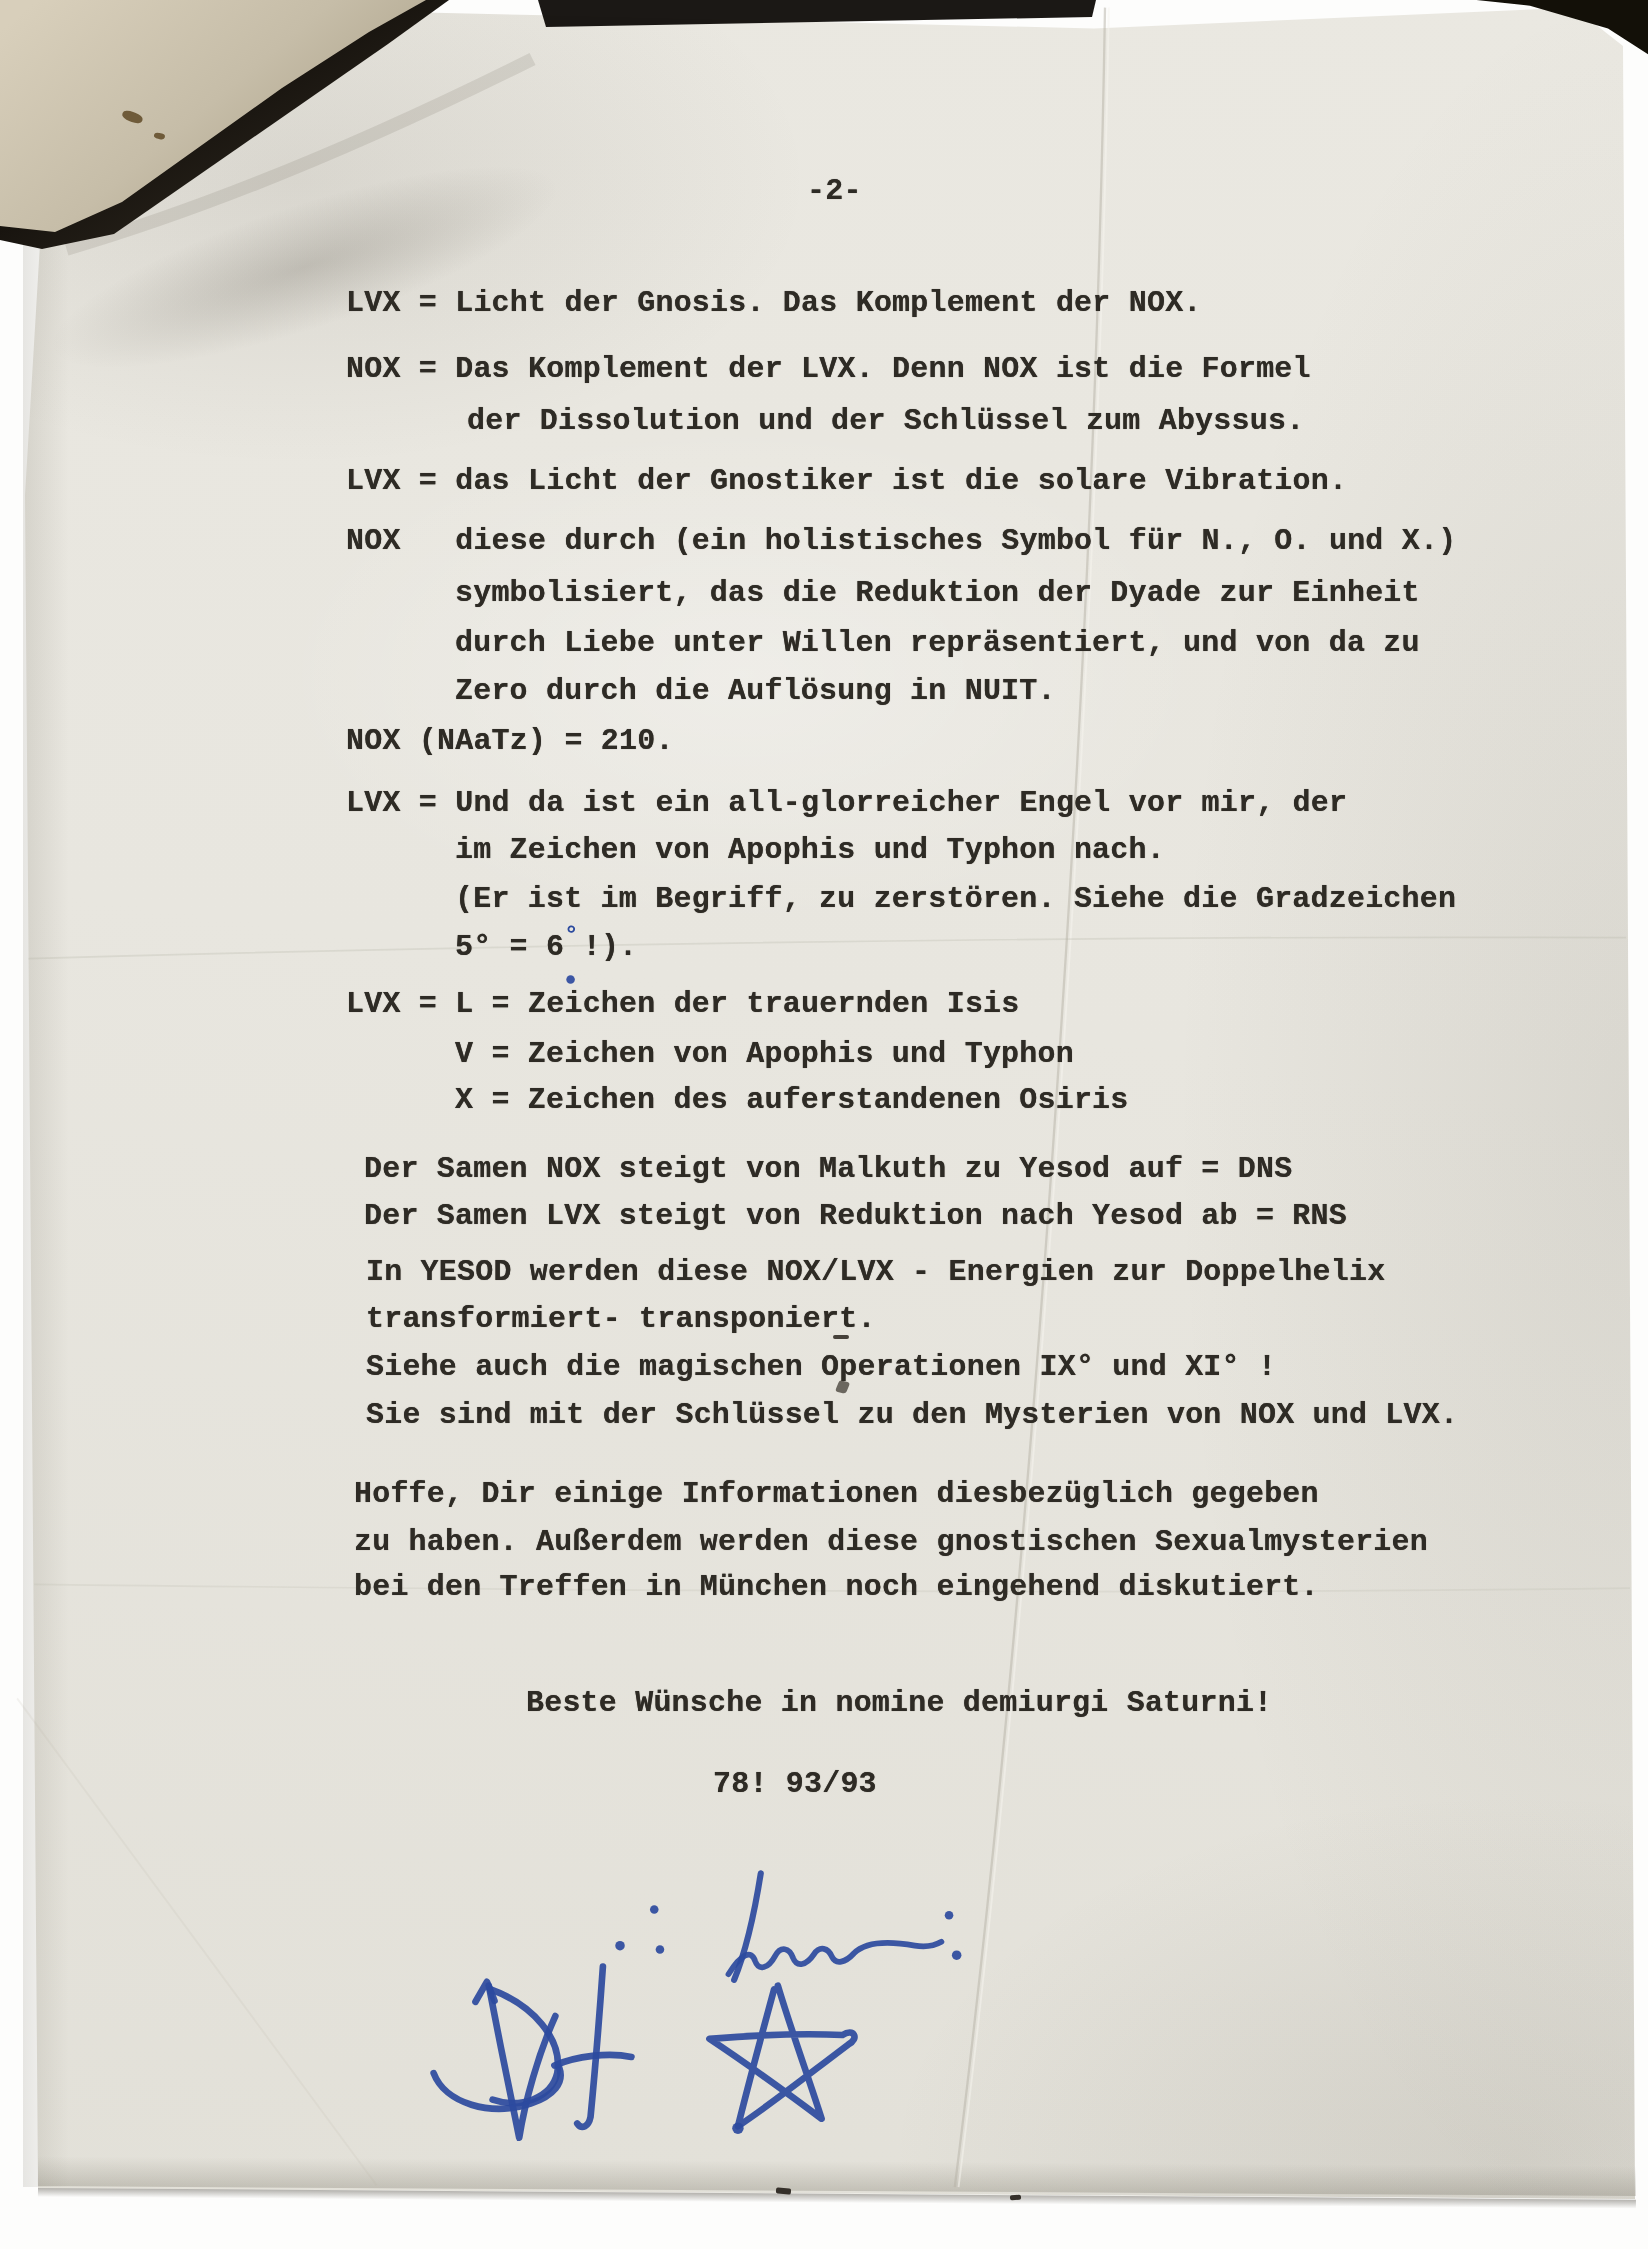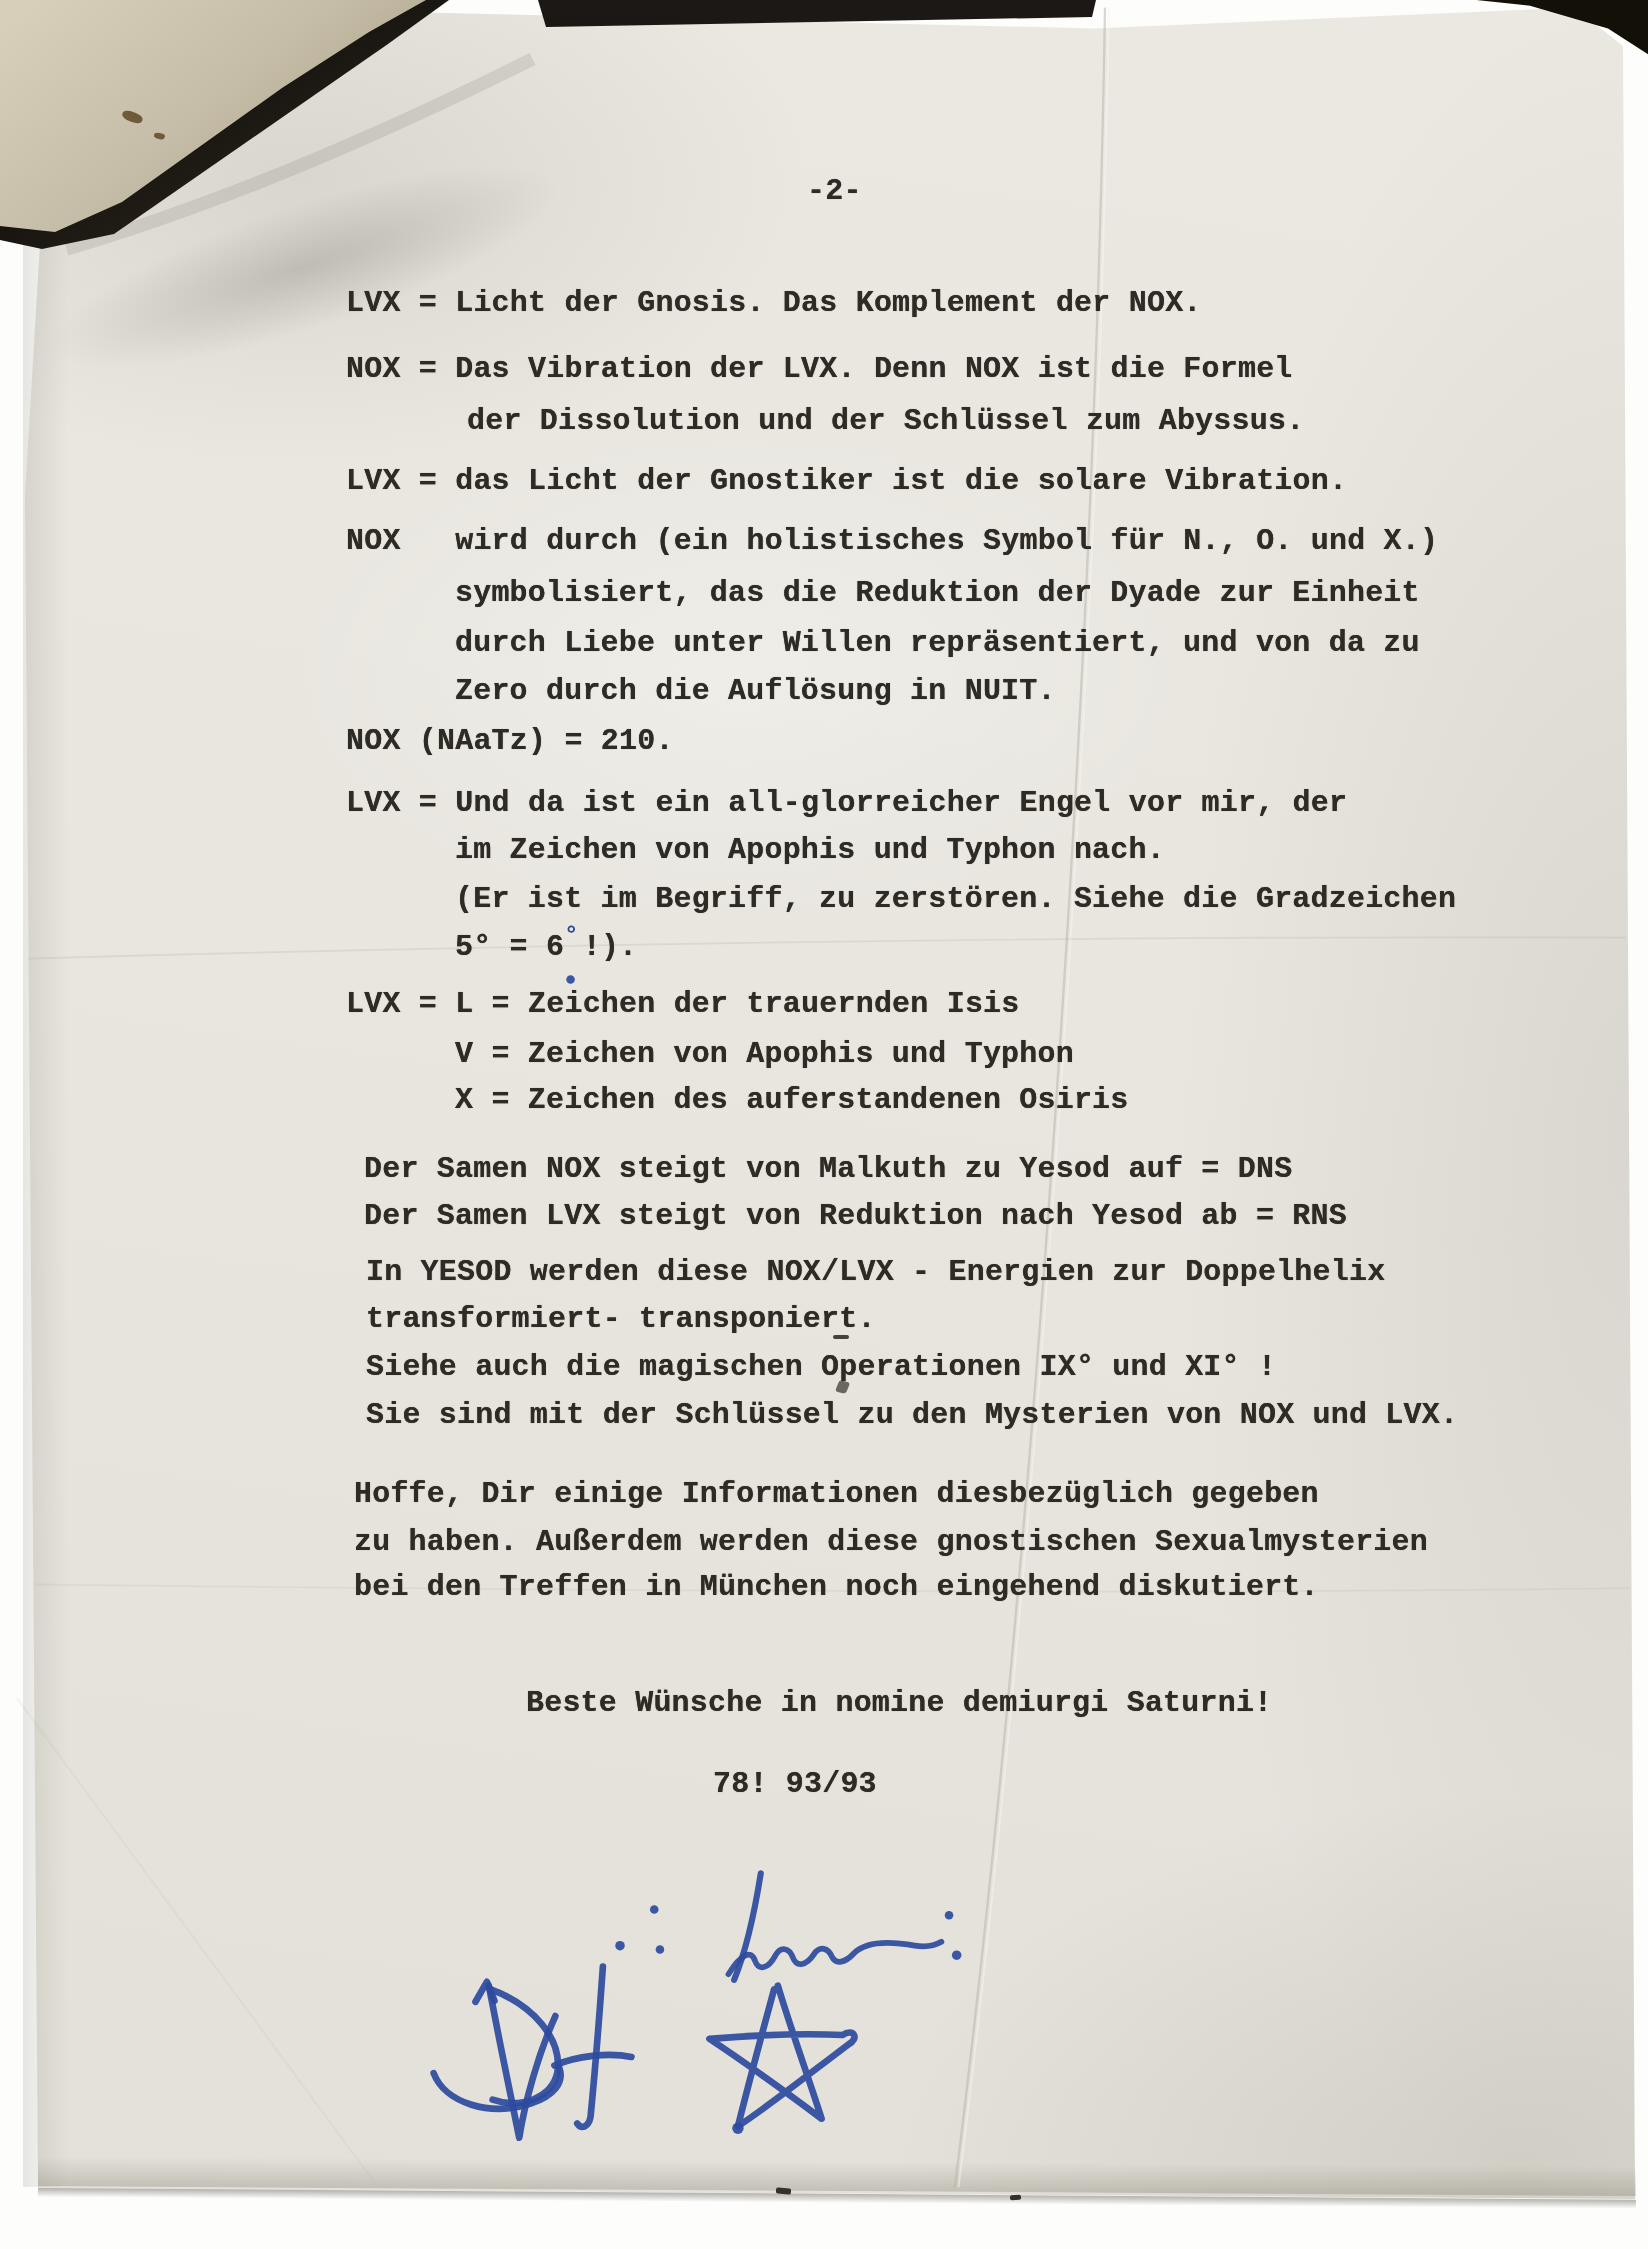--- a/index.html
+++ b/index.html
@@ -71,24 +71,24 @@
     <path class="crease" d="M1166,8 C1154,760 1084,1700 1008,2300" stroke="#f5f4ee" stroke-width="2" opacity="0.55"></path>
     <path class="crease" d="M30,1008 C600,992 1200,984 1710,986" stroke="#b5b2a6" stroke-width="1.8" opacity="0.28"></path>
     <path class="crease" d="M36,1666 C700,1674 1300,1676 1714,1670" stroke="#b5b2a6" stroke-width="1.8" opacity="0.2"></path>
     <path class="crease" d="M18,1786 L396,2298" stroke="#b5b2a6" stroke-width="2" opacity="0.14"></path>
     <path class="crease" d="M70,262 C240,212 420,132 560,62" stroke="rgba(90,84,70,.22)" stroke-width="14" opacity="0.6"></path>
   </svg>
 
   <div>
     <div class="tl" style="left:807px;top:173px">-2-</div>
     <div class="tl" style="left:346px;top:285px">LVX = Licht der Gnosis. Das Komplement der NOX.</div>
-    <div class="tl" style="left:346px;top:351px">NOX = Das Vibration der LVX. Denn NOX ist die Formel</div>
+    <div class="tl" style="left:346px;top:351px">NOX = Das Komplement der LVX. Denn NOX ist die Formel</div>
     <div class="tl" style="left:467px;top:403px">der Dissolution und der Schlüssel zum Abyssus.</div>
     <div class="tl" style="left:346px;top:463px">LVX = das Licht der Gnostiker ist die solare Vibration.</div>
-    <div class="tl" style="left:346px;top:523px">NOX   wird durch (ein holistisches Symbol für N., O. und X.)</div>
+    <div class="tl" style="left:346px;top:523px">NOX   diese durch (ein holistisches Symbol für N., O. und X.)</div>
     <div class="tl" style="left:455px;top:575px">symbolisiert, das die Reduktion der Dyade zur Einheit</div>
     <div class="tl" style="left:455px;top:625px">durch Liebe unter Willen repräsentiert, und von da zu</div>
     <div class="tl" style="left:455px;top:673px">Zero durch die Auflösung in NUIT.</div>
     <div class="tl" style="left:346px;top:723px">NOX (NAaTz) = 210.</div>
     <div class="tl" style="left:346px;top:785px">LVX = Und da ist ein all-glorreicher Engel vor mir, der</div>
     <div class="tl" style="left:455px;top:832px">im Zeichen von Apophis und Typhon nach.</div>
     <div class="tl" style="left:455px;top:881px">(Er ist im Begriff, zu zerstören. Siehe die Gradzeichen</div>
 
     <div class="tl" id="grade-line" style="left:455px;top:929px"><span>5° = 6</span><span class="blue-sup">°</span><span>!).</span></div>
 

